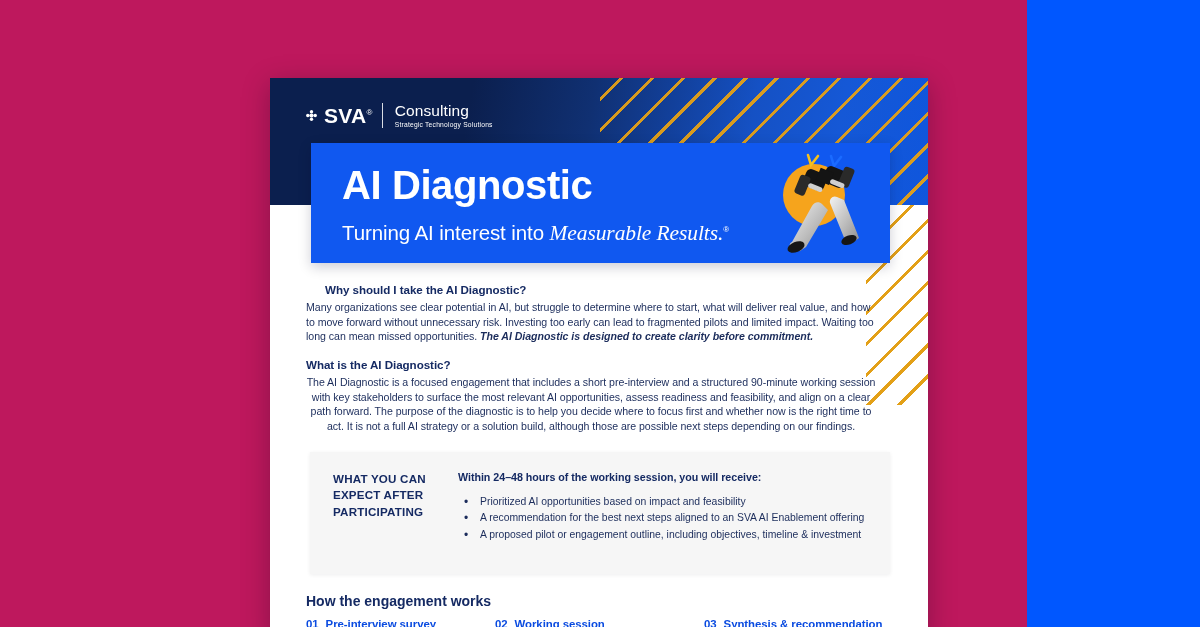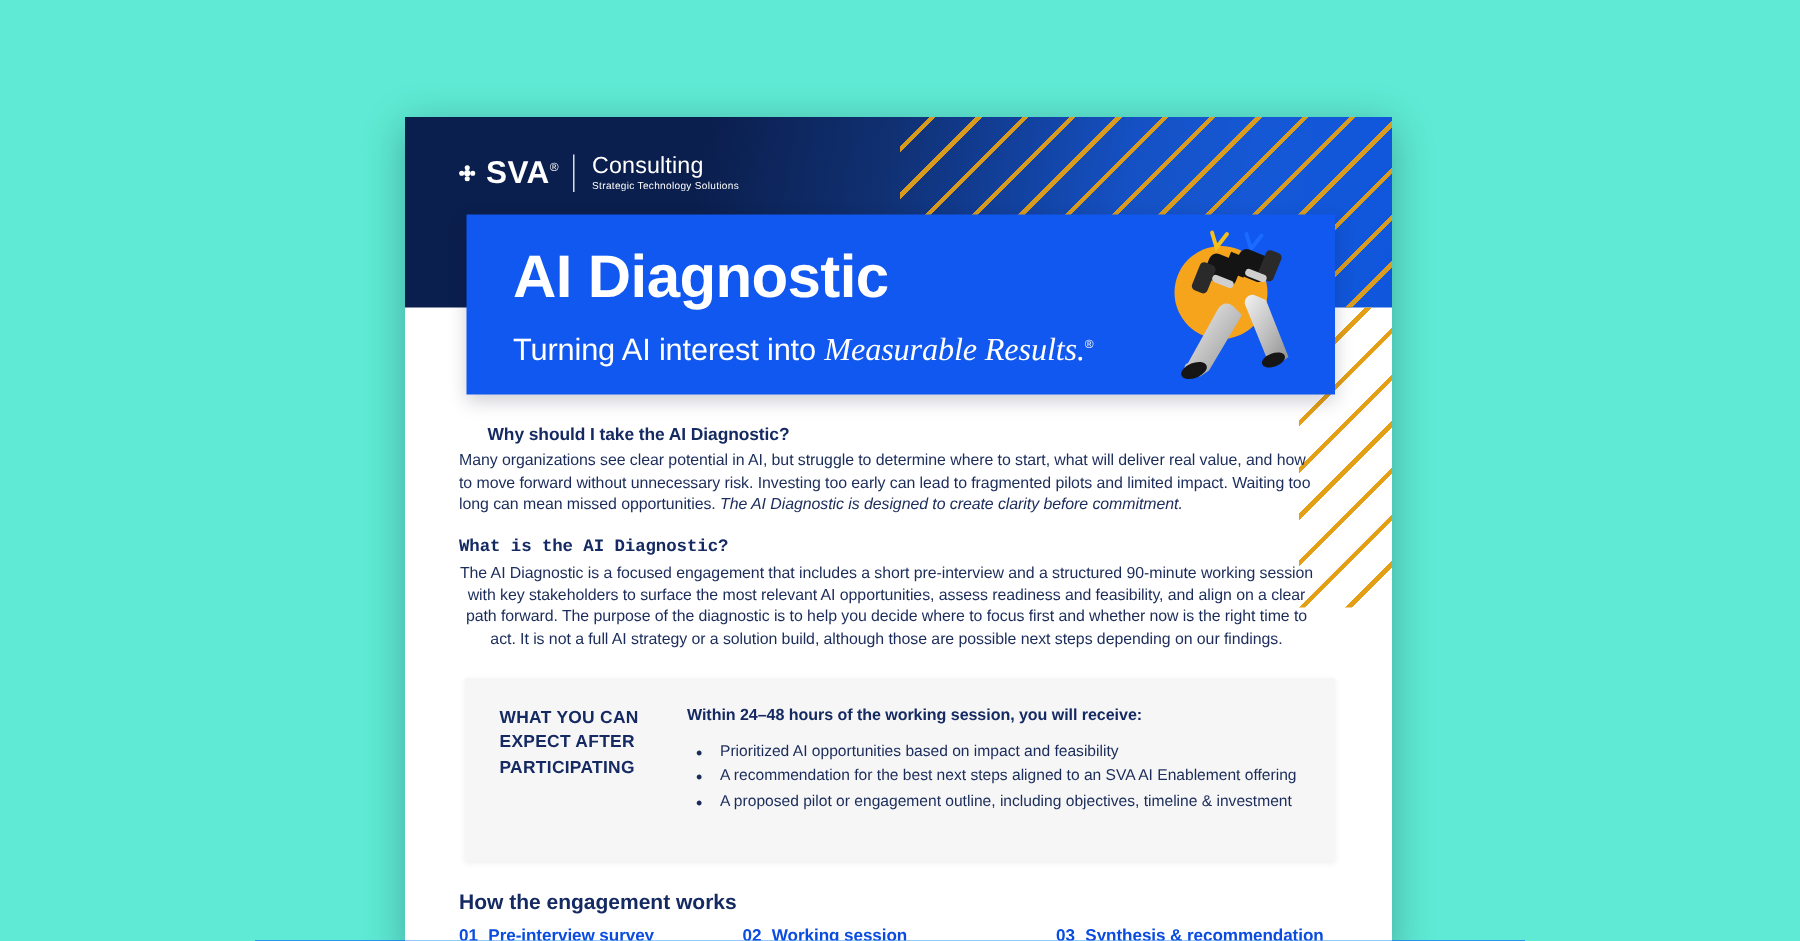--- a/index.html
+++ b/index.html
@@ -5,22 +5,22 @@
 <style>
   * { margin:0; padding:0; box-sizing:border-box; }
   html, body {
     width:1200px; height:627px;
     overflow:hidden;
     font-family:"Liberation Sans", sans-serif;
     background:#0057FF;
   }
   #stage {
     position:relative;
-    width:1200px; height:627px;
-    background:#5eead4;
+    width:1027px; height:627px;
+    background:#be185d;
   }
 
   
   #page {
     position:absolute;
     left:270px; top:78px;
     width:658px; height:560px;
     background:#ffffff;
     overflow:hidden;
     box-shadow: 0 6px 26px rgba(0,0,20,0.28);
@@ -119,25 +119,25 @@
   .sec-head {
     position:absolute; left:36px;
     color:#152A63; font-size:11.6px; font-weight:bold;
     letter-spacing:-0.05px;
   }
   .sec-body {
     position:absolute; left:36px; width:570px;
     color:#1B2C5B; font-size:10.6px; line-height:1.38;
     letter-spacing:-0.04px;
   }
-  .sec-body em { font-style:italic; }
+  .sec-body em { font-style:italic;font-weight:bold; }
 
   #s1h { top:205px;margin-left:19px; }
   #s1b { top:222px; }
-  #s2h { top:280px;font-family:Liberation Mono, monospace; }
+  #s2h { top:280px; }
   #s2b { top:297px;text-align:center; }
 
   
   #callout {
     position:absolute; left:40px; top:374px;
     width:580px; height:122px;
     background:#F6F6F6;
     box-shadow:0 1px 4px rgba(0,0,30,0.07);
   }
   #callout-title {

